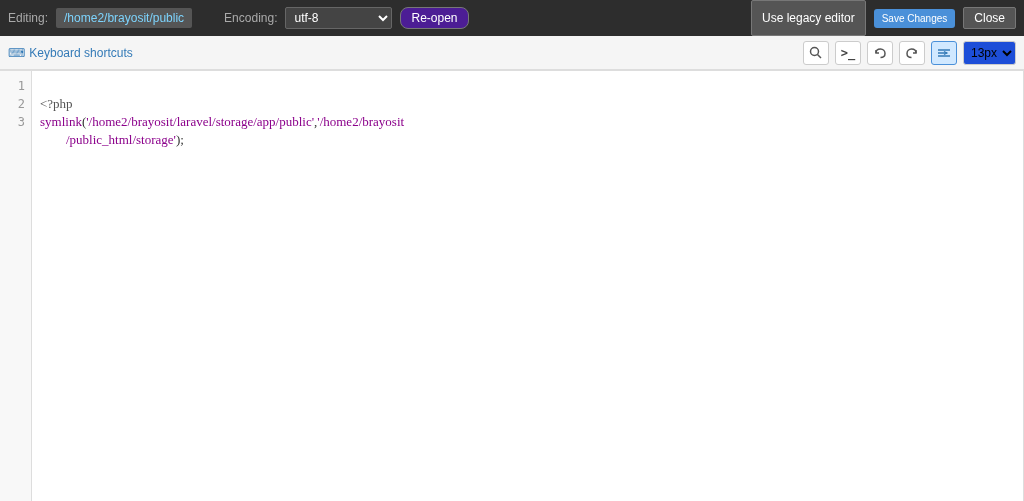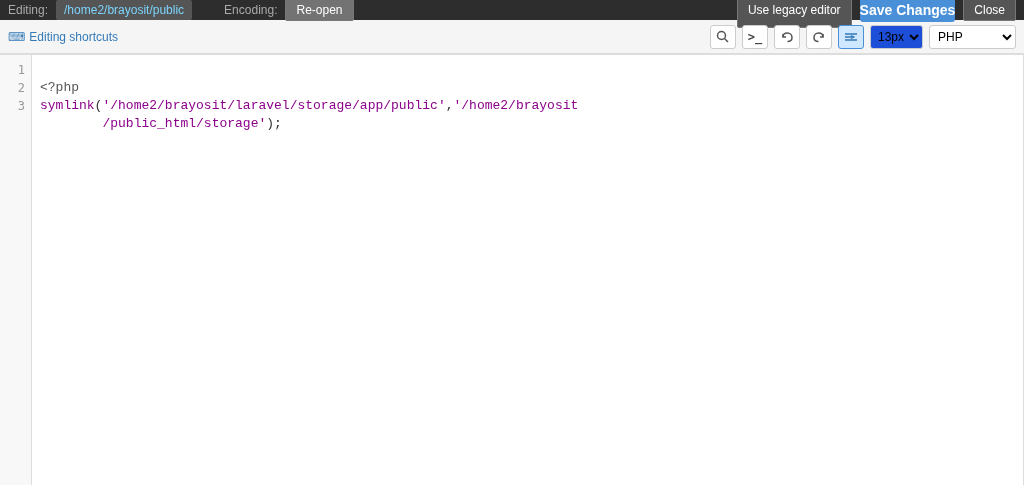--- a/index.html
+++ b/index.html
@@ -3,21 +3,21 @@
   <meta charset="utf-8">
   <style>
     * { box-sizing: border-box; margin: 0; padding: 0; }
     body { font-family: Arial, sans-serif; font-size: 13px; background: #fff; overflow: hidden; }
 
     
     .top-bar {
       display: flex;
       align-items: center;
       background: #2d2d2d;
-      height: 20px;
+      height: 36px;
       padding: 0 8px;
       gap: 8px;
     }
     .top-bar-label {
       color: #aaa;
       font-size: 12px;
       white-space: nowrap;
     }
     .top-bar-path {
       background: #555;
@@ -35,26 +35,26 @@
     .encoding-select {
       background: #444;
       color: #fff;
       border: 1px solid #666;
       padding: 2px 4px;
       font-size: 12px;
       border-radius: 2px;
       cursor: pointer;
     }
     .reopen-btn {
-      background: #737373;
+      background: #4c1d95;
       color: #fff;
       border: 1px solid #777;
       padding: 3px 10px;
       font-size: 12px;
-      border-radius: 2px;
+      border-radius: 8px;
       cursor: pointer;
     }
 
     .top-bar-spacer { flex: 1; }
 
     .use-legacy-btn {
       background: #555;
       color: #fff;
       border: 1px solid #777;
       padding: 10px 10px;
@@ -62,23 +62,23 @@
       border-radius: 2px;
       cursor: pointer;
       white-space: nowrap;
       margin-left: 28px;
     }
 
     .save-changes-btn {
       background: #4a90d9;
       color: #fff;
       border: none;
-      padding: 4px 0;
-      font-size: 14px;
-      font-weight: bold;
+      padding: 4px 8px;
+      font-size: 10px;
+      font-weight: normal;
       border-radius: 3px;
       cursor: pointer;
       white-space: nowrap;
     }
 
     .close-btn {
       background: #555;
       color: #fff;
       border: 1px solid #777;
       padding: 3px 10px;
@@ -168,21 +168,21 @@
       user-select: none;
     }
     .line-number {
       padding: 0 6px;
       line-height: 18px;
       height: 18px;
     }
     .code-content {
       flex: 1;
       padding: 6px 8px;
-      font-family: Liberation Mono, monospace;
+      font-family: Liberation Serif, serif;
       font-size: 13px;
       line-height: 18px;
       white-space: pre;
       overflow: auto;
       background: #fff;
     }
     .code-line {
       height: 18px;
       line-height: 18px;
     }
@@ -199,31 +199,36 @@
       margin: 0;
     }
   </style>
 </head>
 <body>
 
 <div class="top-bar">
   <span class="top-bar-label">Editing:</span>
   <span class="top-bar-path">/home2/brayosit/public</span>
   <span class="top-bar-encoding-label">Encoding:</span>
+  <select class="encoding-select">
+    <option>utf-8</option>
+    <option>iso-8859-1</option>
+    <option>windows-1252</option>
+  </select>
   <button class="reopen-btn">Re-open</button>
   <div class="top-bar-spacer"></div>
   <button class="use-legacy-btn">Use legacy editor</button>
   <button class="save-changes-btn">Save Changes</button>
   <button class="close-btn">Close</button>
 </div>
 
 <div class="secondary-bar">
   <a class="keyboard-shortcuts-link">
     <span class="keyboard-icon">⌨</span>
-    <span>Editing shortcuts</span>
+    <span>Keyboard shortcuts</span>
   </a>
   <div class="bar-spacer"></div>
 
   <button class="toolbar-btn" title="Search">
     <svg width="14" height="14" viewBox="0 0 14 14">
       <circle cx="5.5" cy="5.5" r="4" stroke="#555" stroke-width="1.5" fill="none"></circle>
       <line x1="8.5" y1="8.5" x2="12" y2="12" stroke="#555" stroke-width="1.5"></line>
     </svg>
   </button>
 
@@ -257,27 +262,20 @@
   <select class="font-size-select">
     <option>10px</option>
     <option>11px</option>
     <option>12px</option>
     <option selected="">13px</option>
     <option>14px</option>
     <option>16px</option>
     <option>18px</option>
   </select>
 
-  <select class="lang-select">
-    <option selected="">PHP</option>
-    <option>HTML</option>
-    <option>CSS</option>
-    <option>JavaScript</option>
-    <option>Plain Text</option>
-  </select>
 </div>
 
 <div class="editor-area">
   <div class="line-numbers">
     <div class="line-number">1</div>
     <div class="line-number">2</div>
     <div class="line-number">3</div>
   </div>
   <div class="code-content"><div class="code-line"></div><div class="code-line"><span class="php-tag">&lt;?php</span></div><div class="code-line"><span class="php-func">symlink</span><span class="php-paren">(</span><span class="php-string">'/home2/brayosit/laravel/storage/app/public'</span><span class="php-paren">,</span><span class="php-string">'/home2/brayosit</span>
 <span>        <span class="php-string">/public_html/storage'</span><span class="php-paren">)</span><span class="php-semi">;</span></span></div></div>

